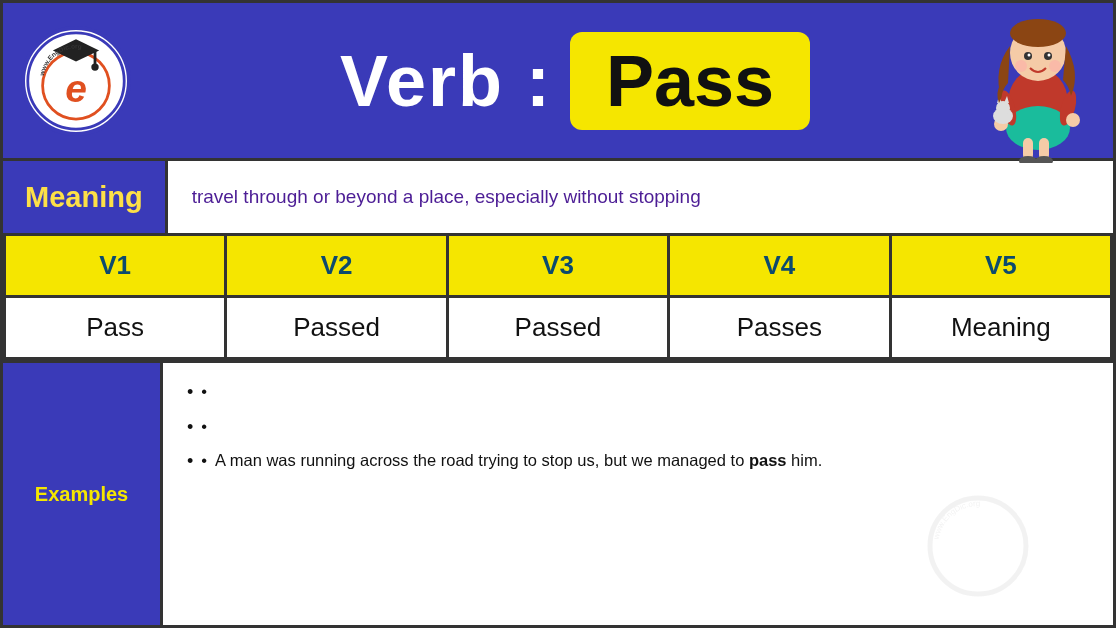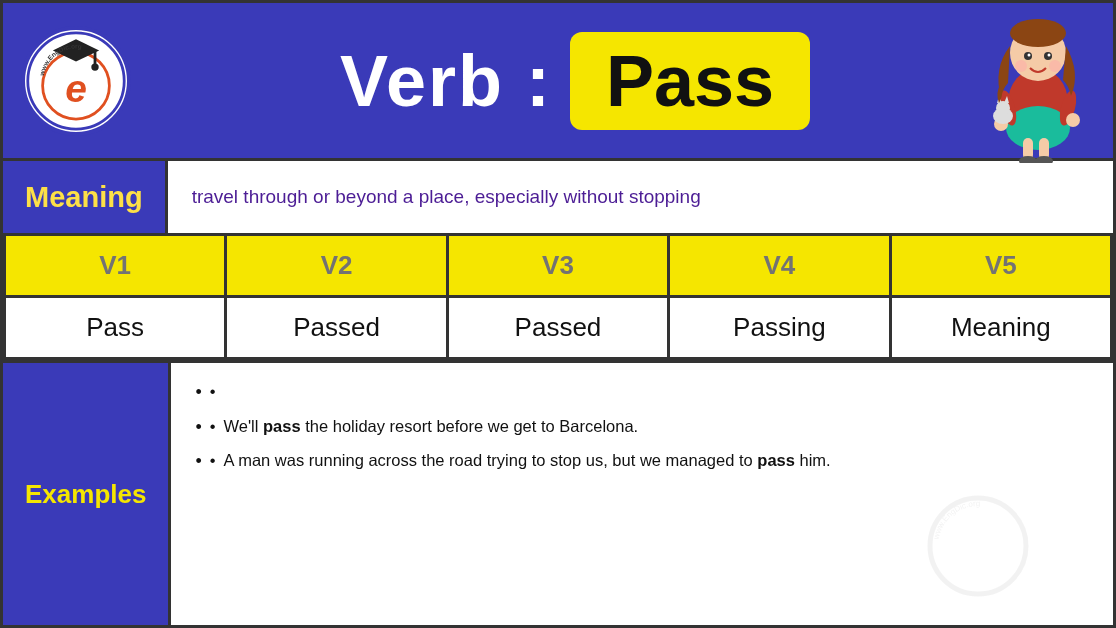--- a/index.html
+++ b/index.html
@@ -123,21 +123,21 @@
     .verb-table {
       border-collapse: collapse;
       width: 100%;
       border-top: 3px solid #333;
     }
 
     .verb-table th {
       background: #f5e600;
       font-size: 26px;
       font-weight: 900;
-      color: #737373;
+      color: #0c4a6e;
       padding: 14px 0;
       border: 3px solid #333;
       text-align: center;
       width: 20%;
     }
 
     .verb-table td {
       background: #fff;
       font-size: 26px;
       color: #111;
@@ -153,21 +153,21 @@
       align-items: flex-start;
       background: #fff;
       border-top: 3px solid #333;
       flex: 1;
       position: relative;
     }
 
     .examples-badge {
       background: #3a3ab8;
       color: #f5e600;
-      font-size: 26px;
+      font-size: 20px;
       font-weight: 900;
       padding: 14px 22px;
       border-right: 3px solid #333;
       min-width: 160px;
       text-align: center;
       align-self: stretch;
       display: flex;
       align-items: center;
       justify-content: center;
     }
@@ -291,37 +291,36 @@
         <th>V3</th>
         <th>V4</th>
         <th>V5</th>
       </tr>
     </thead>
     <tbody>
       <tr>
         <td>Pass</td>
         <td>Passed</td>
         <td>Passed</td>
-        <td>Passing</td>
+        <td>Passes</td>
         <td>Meaning</td>
       </tr>
     </tbody>
   </table>
 
   <div class="examples-row">
     <div class="examples-badge">
       <span>Examples</span>
     </div>
     <ul class="examples-list">
       <li>
         <span>•</span>
       </li>
       <li>
         <span>•</span>
-          <span>We'll <strong class="bold">pass</strong> the holiday resort before we get to Barcelona.</span>
       </li>
       <li>
         <span>•</span>
           <span>A man was running across the road trying to stop us, but we managed to <strong class="bold">pass</strong> him.</span>
       </li>
     </ul>
 
     <div style="position:absolute;right:80px;bottom:20px;opacity:0.1;pointer-events:none;">
       <svg width="110" height="110" viewBox="0 0 110 110">
         <circle cx="55" cy="55" r="48" fill="none" stroke="#888" stroke-width="5"></circle>

